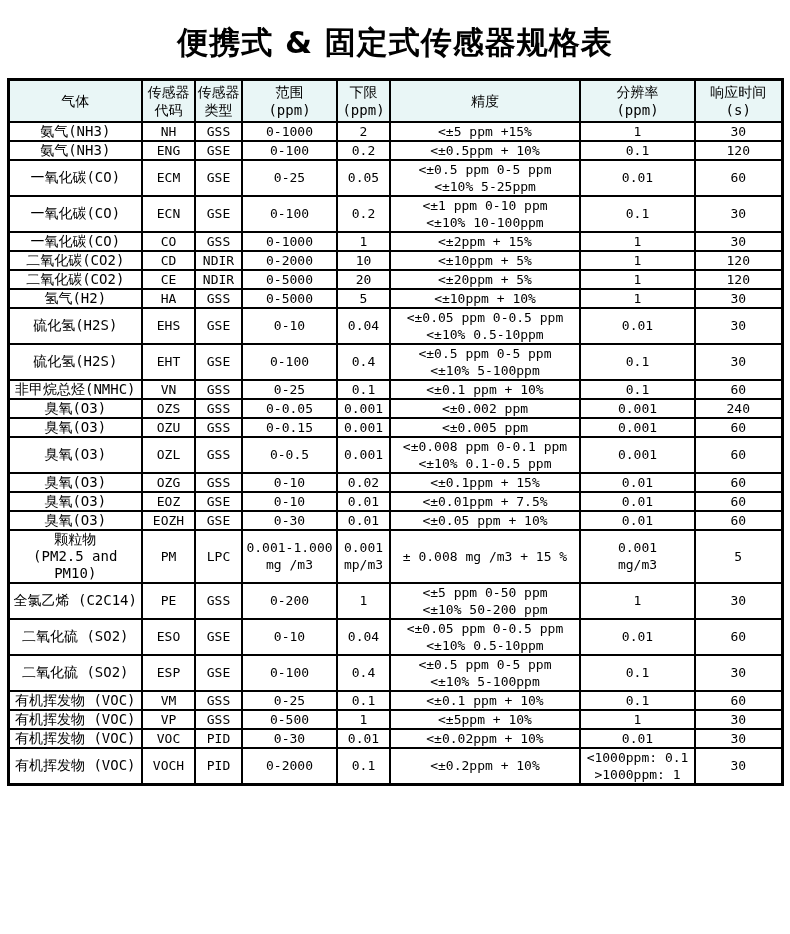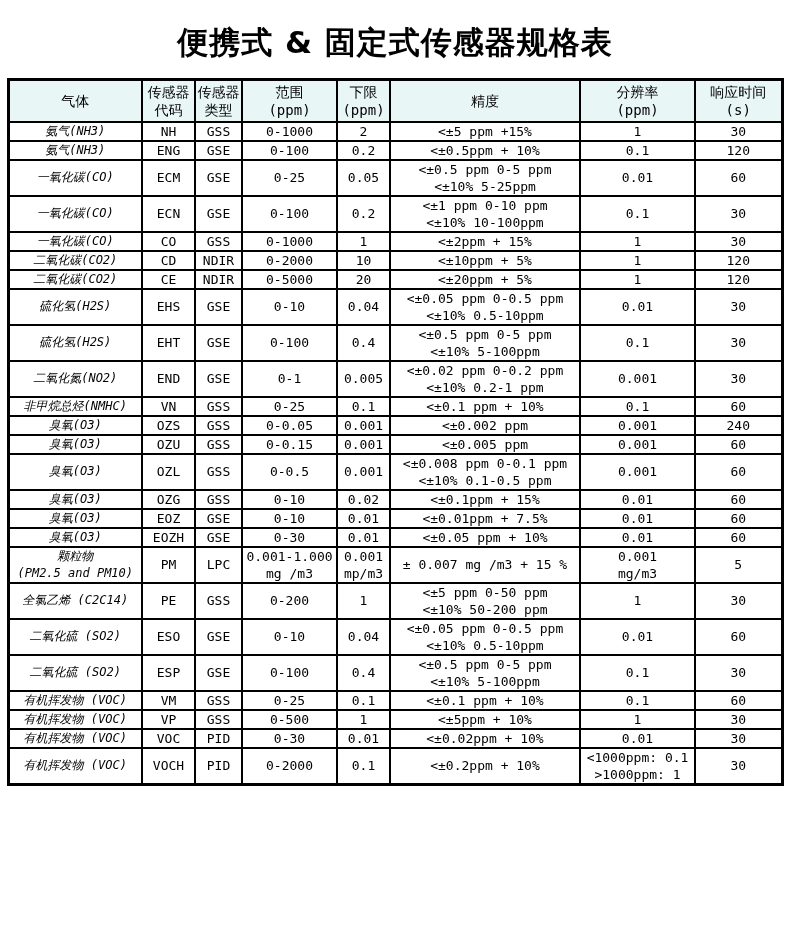--- a/index.html
+++ b/index.html
@@ -36,21 +36,21 @@
     overflow: hidden;
   }
   thead th {
     background: var(--header-bg, #e9f6f6);
     font-weight: normal;
     font-size: 14px;
     line-height: 18px;
     height: 42px;
   }
   tbody td { height: 19px; }
-  td.col0 { font-size: 12px; font-style: italic; }
+  td.col0 { font-size: 14px; }
   col.c0 { width: 134px; }
   col.c1 { width: 53px; }
   col.c2 { width: 47px; }
   col.c3 { width: 95px; }
   col.c4 { width: 53px; }
   col.c5 { width: 190px; }
   col.c6 { width: 115px; }
   col.c7 { width: 87px; }
 </style>
 </head>
@@ -171,20 +171,30 @@
           <td class="col0">二氧化碳(CO2)</td>
           <td class="col1">CE</td>
           <td class="col2">NDIR</td>
           <td class="col3">0-5000</td>
           <td class="col4">20</td>
           <td class="col5">&lt;±20ppm + 5%</td>
           <td class="col6">1</td>
           <td class="col7">120</td>
         </tr>
         <tr>
+          <td class="col0">氢气(H2)</td>
+          <td class="col1">HA</td>
+          <td class="col2">GSS</td>
+          <td class="col3">0-5000</td>
+          <td class="col4">5</td>
+          <td class="col5">&lt;±10ppm + 10%</td>
+          <td class="col6">1</td>
+          <td class="col7">30</td>
+        </tr>
+        <tr>
           <td class="col0">硫化氢(H2S)</td>
           <td class="col1">EHS</td>
           <td class="col2">GSE</td>
           <td class="col3">0-10</td>
           <td class="col4">0.04</td>
           <td class="col5">
             <div>&lt;±0.05 ppm 0-0.5 ppm</div>
             <div>&lt;±10% 0.5-10ppm</div>
           </td>
           <td class="col6">0.01</td>
@@ -194,33 +204,20 @@
           <td class="col0">硫化氢(H2S)</td>
           <td class="col1">EHT</td>
           <td class="col2">GSE</td>
           <td class="col3">0-100</td>
           <td class="col4">0.4</td>
           <td class="col5">
             <div>&lt;±0.5 ppm 0-5 ppm</div>
             <div>&lt;±10% 5-100ppm</div>
           </td>
           <td class="col6">0.1</td>
-          <td class="col7">30</td>
-        </tr>
-        <tr>
-          <td class="col0">二氧化氮(NO2)</td>
-          <td class="col1">END</td>
-          <td class="col2">GSE</td>
-          <td class="col3">0-1</td>
-          <td class="col4">0.005</td>
-          <td class="col5">
-            <div>&lt;±0.02 ppm 0-0.2 ppm</div>
-            <div>&lt;±10% 0.2-1 ppm</div>
-          </td>
-          <td class="col6">0.001</td>
           <td class="col7">30</td>
         </tr>
         <tr>
           <td class="col0">非甲烷总烃(NMHC)</td>
           <td class="col1">VN</td>
           <td class="col2">GSS</td>
           <td class="col3">0-25</td>
           <td class="col4">0.1</td>
           <td class="col5">&lt;±0.1 ppm + 10%</td>
           <td class="col6">0.1</td>
@@ -297,21 +294,21 @@
           <td class="col1">PM</td>
           <td class="col2">LPC</td>
           <td class="col3">
             <div>0.001-1.000</div>
             <div>mg /m3</div>
           </td>
           <td class="col4">
             <div>0.001</div>
             <div>mp/m3</div>
           </td>
-          <td class="col5">± 0.007 mg /m3 + 15 %</td>
+          <td class="col5">± 0.008 mg /m3 + 15 %</td>
           <td class="col6">
             <div>0.001</div>
             <div>mg/m3</div>
           </td>
           <td class="col7">5</td>
         </tr>
         <tr>
           <td class="col0">全氯乙烯 (C2C14)</td>
           <td class="col1">PE</td>
           <td class="col2">GSS</td>

